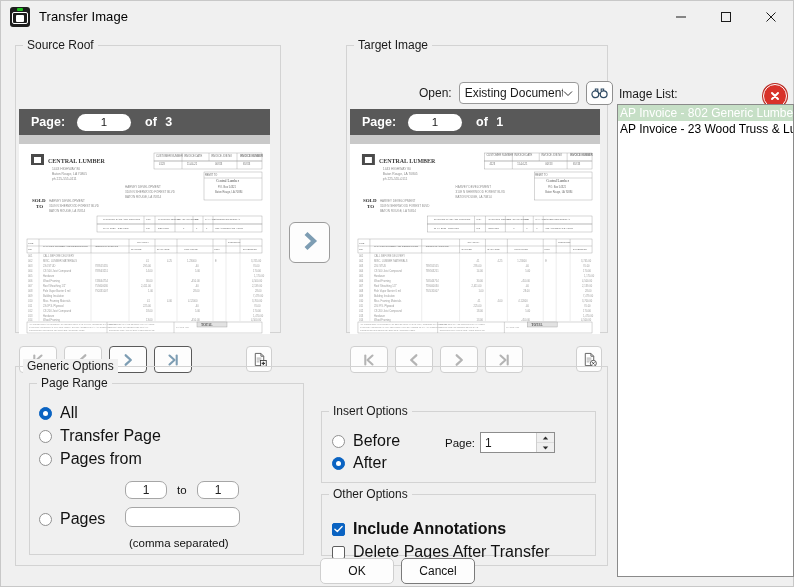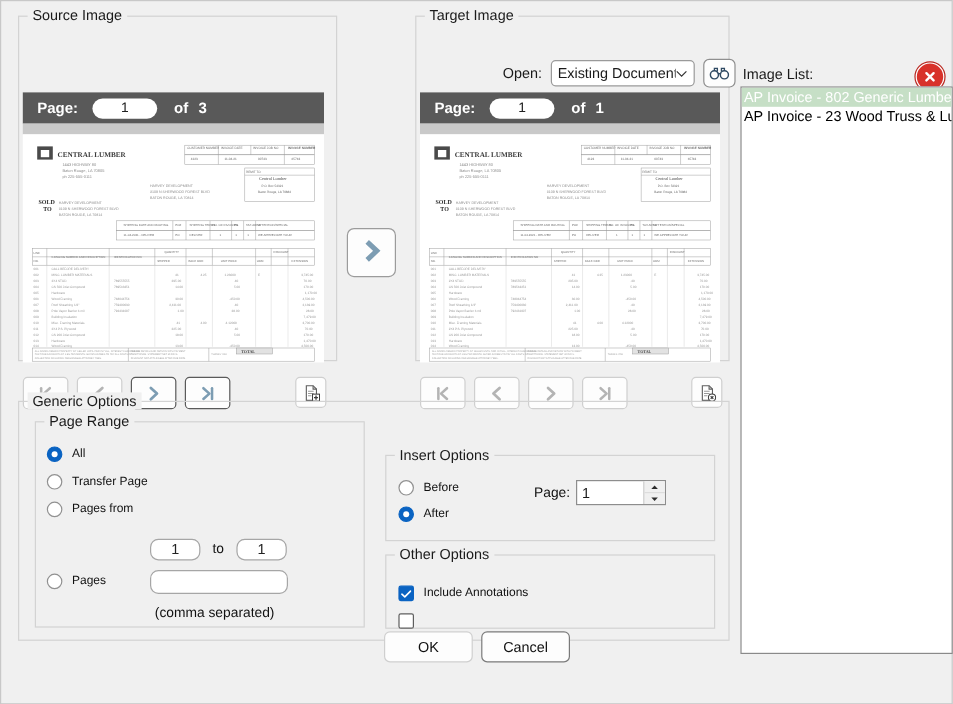--- a/index.html
+++ b/index.html
@@ -140,21 +140,21 @@
     width:13px;height:13px;border-radius:50%;border:1px solid #919191;background:#fff;
     box-sizing:border-box;display:flex;align-items:center;justify-content:center;flex:none;
   }
   .radio.on{border-color:#0a63c2;background:#0a63c2;}
   .radio.on::after{content:"";width:5px;height:5px;border-radius:50%;background:#fff;}
   .cbox{
     width:13px;height:13px;border-radius:2px;border:1px solid #5e5e5e;background:#fff;
     box-sizing:border-box;display:flex;align-items:center;justify-content:center;flex:none;
   }
   .cbox.on{background:#0a63c2;border-color:#0a63c2;}
-  .opt-lbl{font-size:10px;color:#111;}
+  .opt-lbl{font-size:16px;color:#111;}
   
   .tfield{
     border:1px solid #a6a6a6;border-radius:7px;background:#fff;
     display:flex;align-items:center;justify-content:center;font-size:12px;
     box-sizing:border-box;color:#222;
   }
   .spin{
     position:absolute;border:1px solid #8d8d8d;background:#fff;box-sizing:border-box;
     display:flex;align-items:stretch;
   }
@@ -173,25 +173,50 @@
     font-size:12px;box-sizing:border-box;color:#111;
   }
   .footbtn.strong{border-color:#7a7a7a;}
   .hint{position:absolute;font-size:11.5px;color:#111;}
 </style>
 </head>
 <body>
 
 <div class="win">
 
+  <div class="titlebar">
+    <div class="app-icon">
+      <div class="cam-top"></div>
+      <div class="cam-body"></div>
+      <div class="cam-lens"></div>
+    </div>
+    <span class="title-text">Transfer Image</span>
+    <div class="winbtns">
+      <div class="winbtn">
+        <svg width="12" height="12" viewBox="0 0 12 12">
+            <path d="M1 6h10" stroke="#1b1b1b" stroke-width="1"></path>
+          </svg>
+      </div>
+      <div class="winbtn">
+        <svg width="12" height="12" viewBox="0 0 12 12">
+            <rect x="1.5" y="1.5" width="9" height="9" fill="none" stroke="#1b1b1b" stroke-width="1"></rect>
+          </svg>
+      </div>
+      <div class="winbtn">
+        <svg width="12" height="12" viewBox="0 0 12 12">
+            <path d="M1.5 1.5l9 9M10.5 1.5l-9 9" stroke="#1b1b1b" stroke-width="1"></path>
+          </svg>
+      </div>
+    </div>
+  </div>
 
   <div class="content">
 
     <div class="group" style="left:14px;top:12px;width:266px;height:288px;">
-      <span class="legend">Source Image</span>
+      <span class="legend">Source Roof</span>
     </div>
 
     <div class="pagebar" style="position:absolute;left:18px;top:76px;width:251px;">
       <span class="lbl">Page:</span>
       <div class="page-input">1</div>
       <span class="oftxt"><span>of</span> <b>3</b></span>
     </div>
     <div class="subbar" style="position:absolute;left:18px;top:102px;width:251px;"></div>
 
     <div class="viewer" style="position:absolute;left:18px;top:111px;width:251px;height:190px;">
@@ -726,29 +751,30 @@
           <svg width="7" height="4" viewBox="0 0 8 5">
               <path d="M4 4.4L0.6 0.6h6.8z" fill="#2b2b2b"></path>
             </svg>
         </div>
       </div>
     </div>
 
     <div class="group" style="left:320px;top:461px;width:275px;height:62px;">
       <span class="legend">Other Options</span>
     </div>
-    <div class="optrow" style="left:331px;top:487px;">
+    <div class="optrow" style="left:331px;top:487px;font-weight:bold;">
       <span class="cbox on">
         <svg width="9" height="8" viewBox="0 0 10 8">
             <path d="M1 4.2L3.7 6.7 9 1.3" fill="none" stroke="#fff" stroke-width="1.5" stroke-linecap="round" stroke-linejoin="round"></path>
           </svg>
       </span>
       <span class="opt-lbl">Include Annotations</span>
     </div>
     <div class="optrow" style="left:331px;top:510px;">
       <span class="cbox"></span>
+      <span class="opt-lbl">Delete Pages After Transfer</span>
     </div>
 
     <div class="footbtn strong" style="left:400px;top:525px;">Cancel</div>
     <div class="footbtn" style="left:319px;top:525px;">OK</div>
 
   </div>
 </div>
 
 </body></html>

